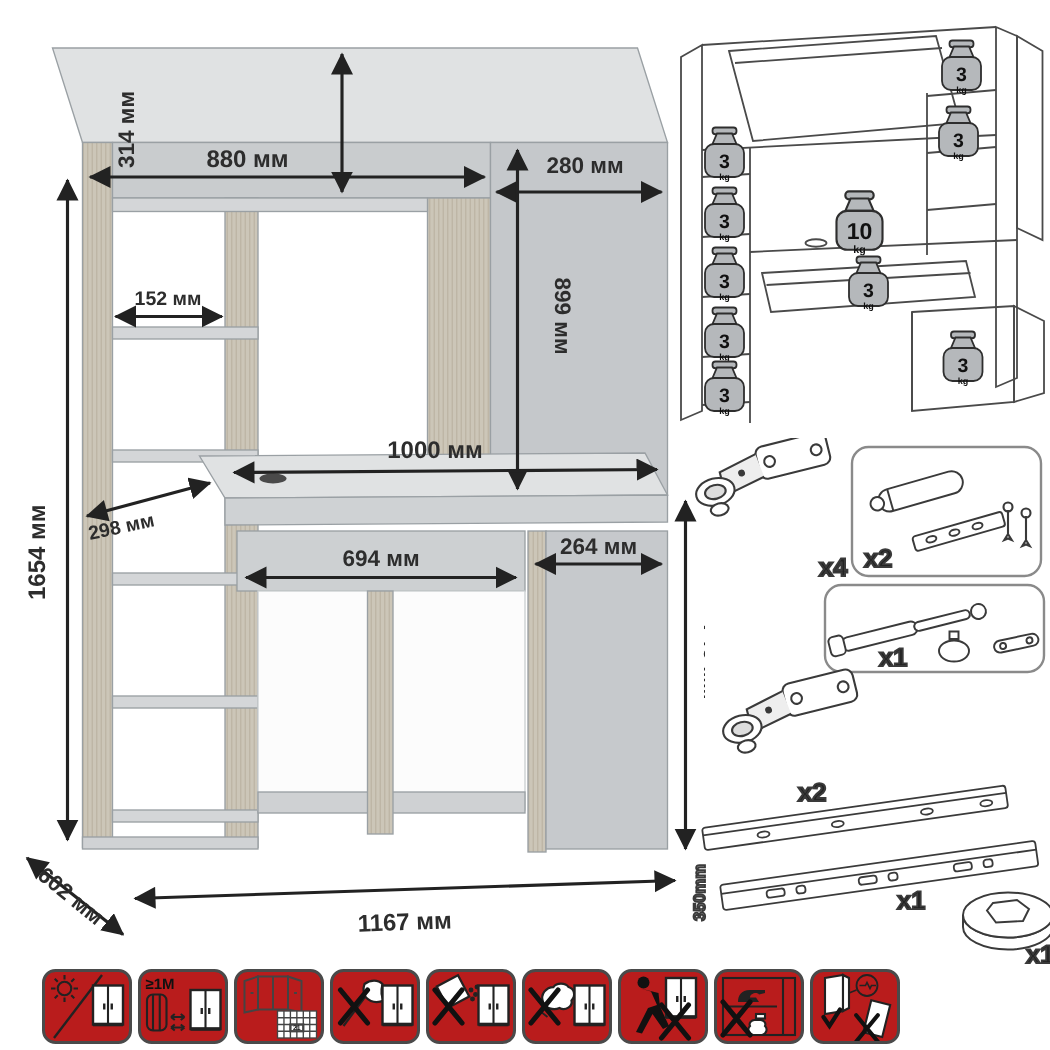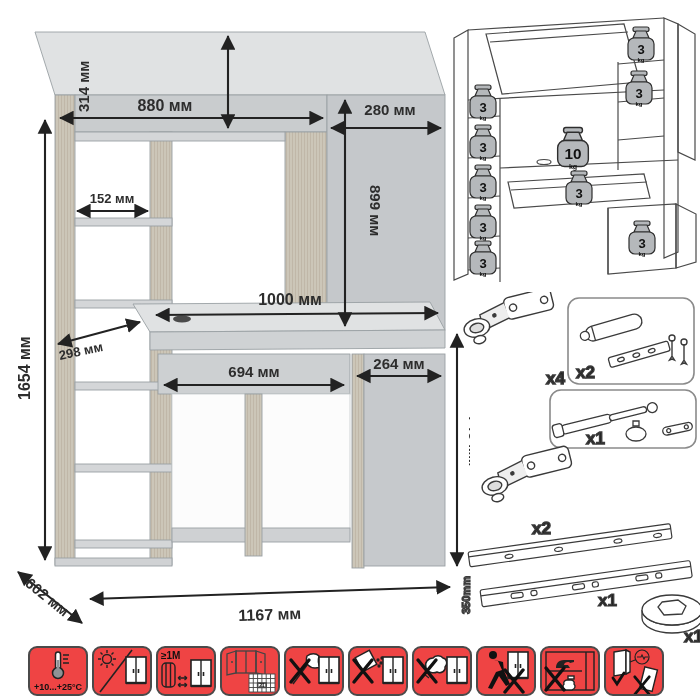--- a/index.html
+++ b/index.html
@@ -6,21 +6,21 @@
   .page{position:relative;width:700px;height:700px;background:#ffffff;overflow:hidden;
         font-family:"Liberation Sans", sans-serif;}
   svg{display:block;}
   .dim-text{fill:#2d2d2d;font-weight:bold;font-size:15px;font-family:"Liberation Sans",sans-serif;}
   .dim-text.big{font-size:16px;}
   .dim-text.small{font-size:13px;}
   .qty{fill:#222;font-weight:bold;font-size:17px;font-family:"Liberation Sans",sans-serif;}
   .kbv{fill:#111;font-weight:bold;font-size:13px;text-anchor:middle;font-family:"Liberation Sans",sans-serif;}
   .kbu{fill:#111;font-weight:bold;font-size:6px;text-anchor:middle;font-family:"Liberation Sans",sans-serif;}
   .icon-row{position:absolute;left:28px;top:646px;width:668px;height:50px;display:flex;gap:4px;}
-  .care-icon{flex:0 0 56px;height:46px;border:2px solid #4a4a4a;border-radius:9px;background:#ef4444;position:relative;}
+  .care-icon{flex:0 0 56px;height:46px;border:2px solid #4a4a4a;border-radius:9px;background:#b91c1c;position:relative;}
   .care-icon svg{width:100%;height:100%;}
   .ic-t{fill:#111;font-weight:bold;font-family:"Liberation Sans",sans-serif;}
 </style>
 </head>
 <body>
 
 <div class="page">
 
   <svg style="position:absolute;left:0;top:0" width="470" height="645" viewBox="0 0 470 645">
     <defs>
@@ -333,31 +333,20 @@
       <path d="M202,318 a30,15 0 1,0 60,0 v8 a30,15 0 0,1 -60,0 z"></path>
       <ellipse cx="232" cy="318" rx="30" ry="15"></ellipse>
       <path d="M222,310 l16,-2 8,6 -4,8 -18,1 -6,-8 z" fill="#fff"></path>
       <text class="qty" x="244" y="350">x1</text>
     </g>
   </svg>
 
   <div class="icon-row">
 
 
-    <div class="care-icon">
-      <svg viewBox="0 0 56 46">
-        <g>
-          <rect x="25.5" y="4" width="5" height="18" rx="2.5" fill="#fff" stroke="#222" stroke-width="1.5"></rect>
-          <circle cx="28" cy="25" r="5.5" fill="#8f9295" stroke="#222" stroke-width="1.5"></circle>
-          <rect x="26.6" y="12" width="2.8" height="12" fill="#8f9295"></rect>
-          <path d="M33,7 h6 M33,11 h5 M33,15 h6" stroke="#222" stroke-width="1.3"></path>
-        </g>
-        <text class="ic-t" x="28" y="42" text-anchor="middle" font-size="9">+10...+25°C</text>
-      </svg>
-    </div>
 
     <div class="care-icon">
       <svg viewBox="0 0 56 46">
         <g stroke="#222" stroke-width="1.4" fill="none">
           <circle cx="13" cy="11" r="4.5"></circle>
           <path d="M13,2 v3 M13,17 v3 M4,11 h3 M19,11 h3 M6.5,4.5 l2,2 M17.5,15.5 l2,2 M19.5,4.5 l-2,2 M6.5,17.5 l2,-2"></path>
         </g>
         <path d="M6,44 L38,2" stroke="#222" stroke-width="1.6"></path>
         <use href="#cab" x="32" y="9"></use>
       </svg>

